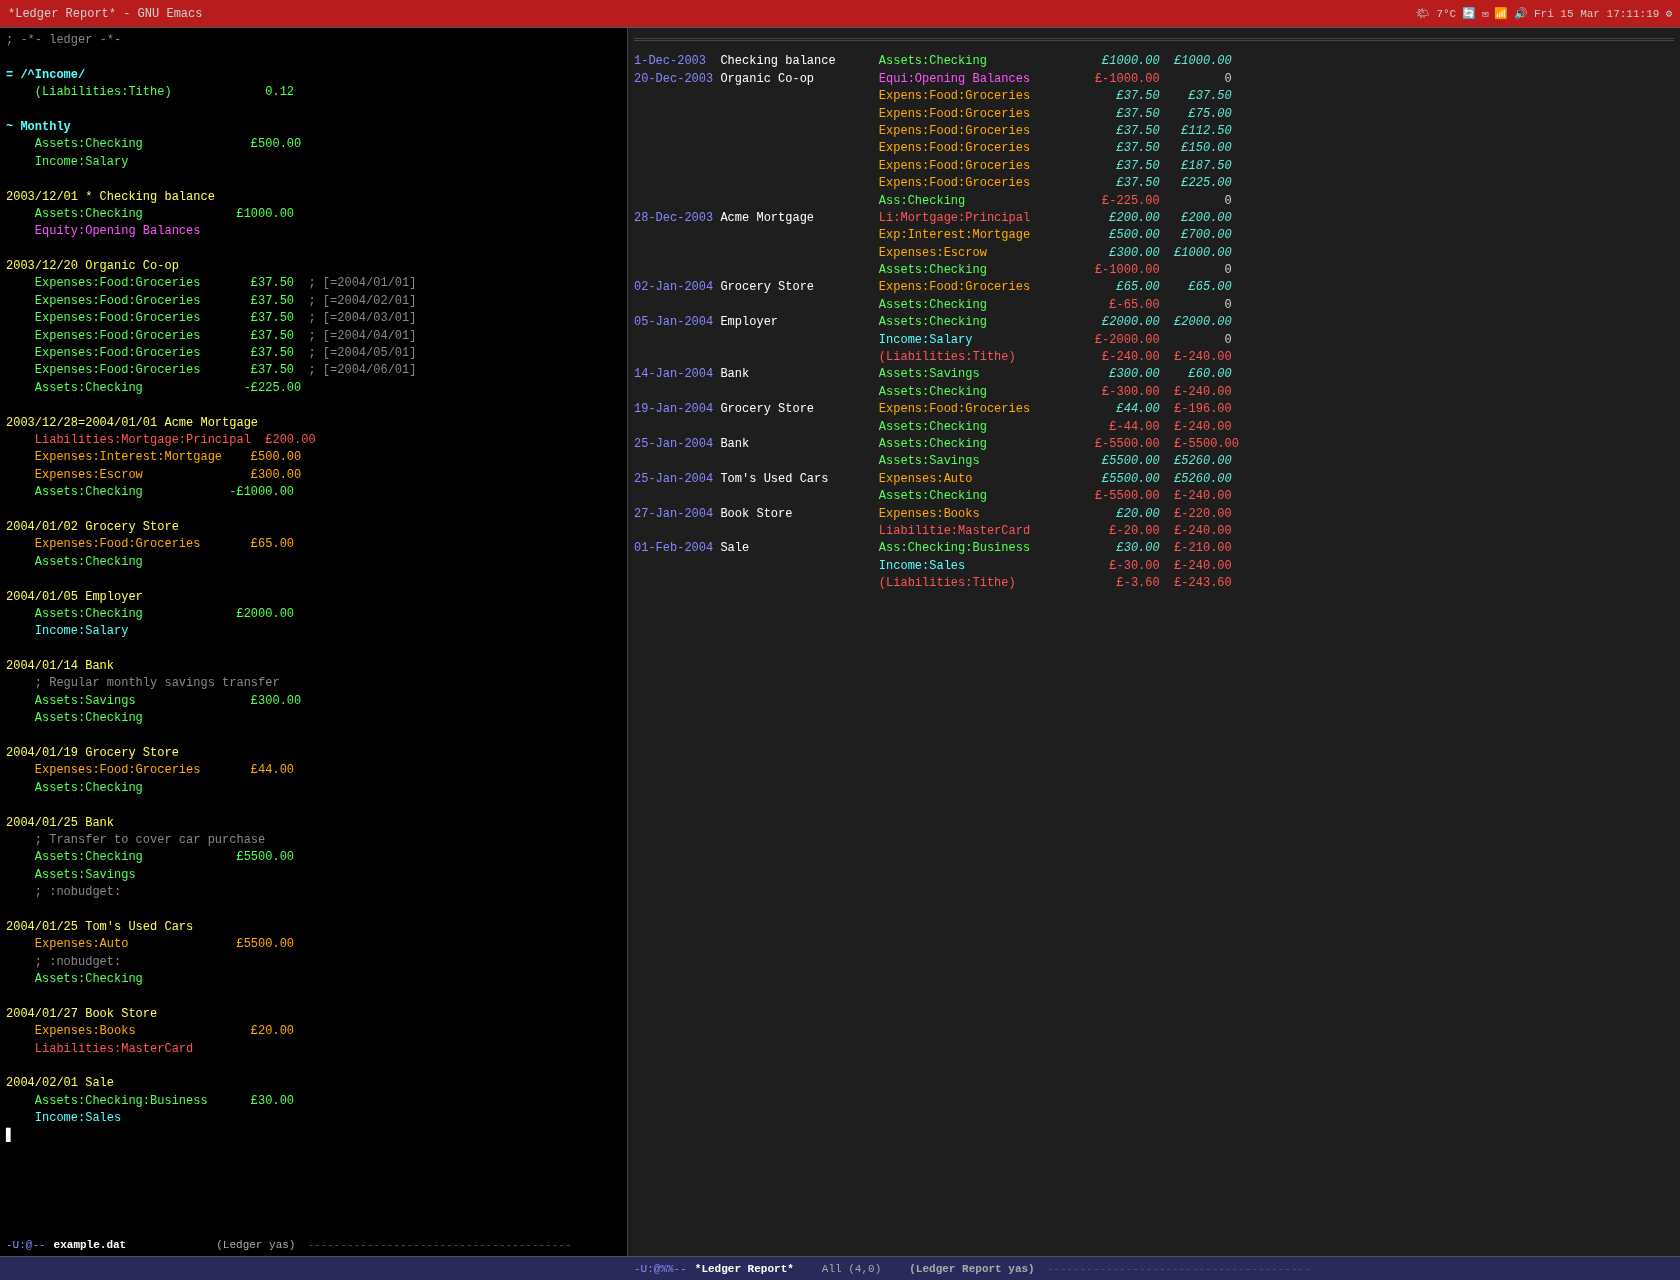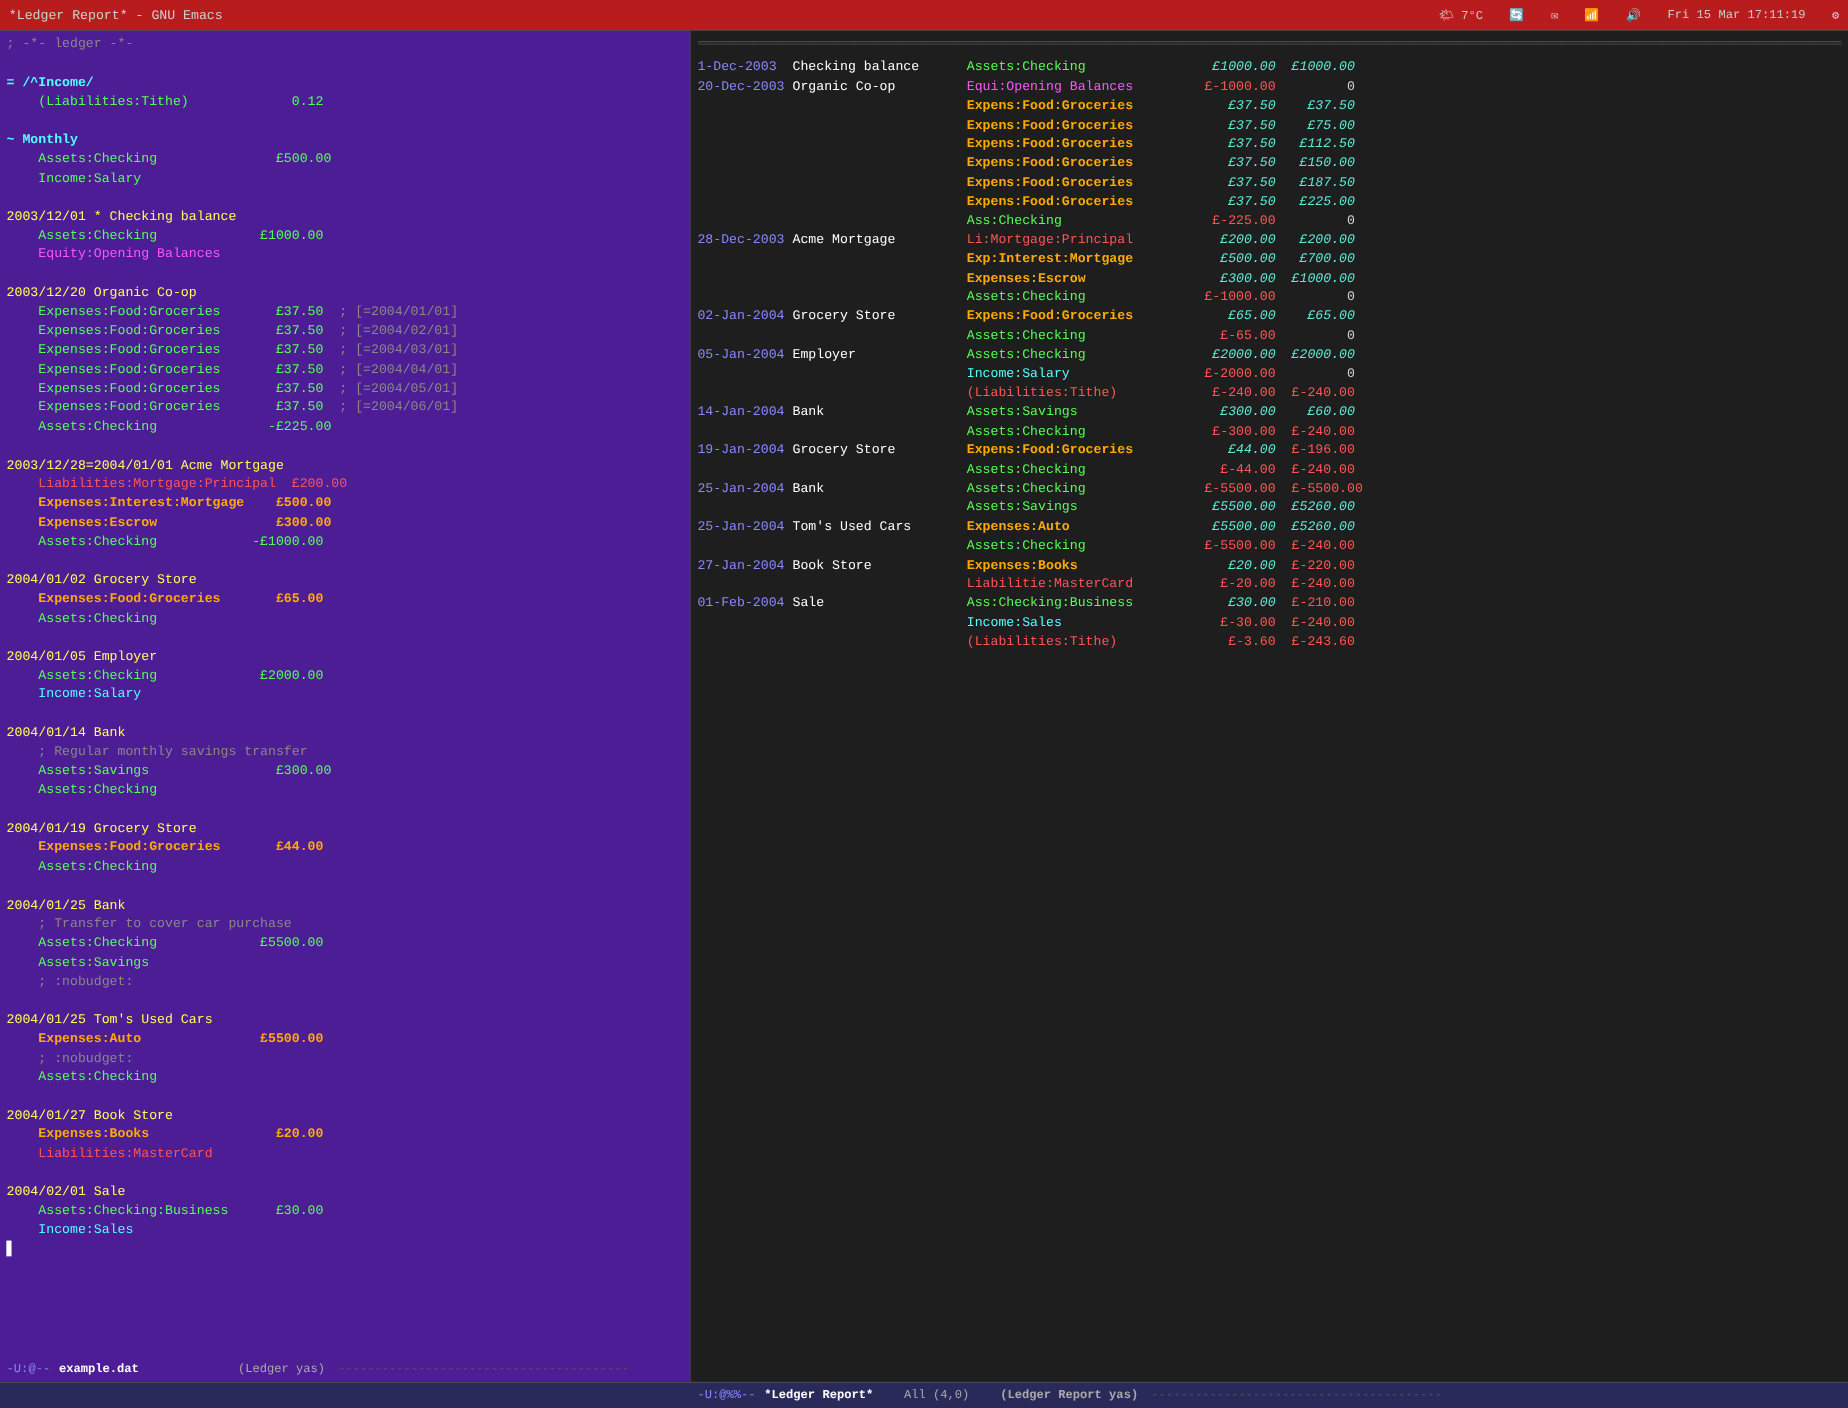--- a/index.html
+++ b/index.html
@@ -18,33 +18,33 @@
       height: 28px;
       display: flex;
       align-items: center;
       justify-content: space-between;
       padding: 0 8px;
       border-bottom: 1px solid #555;
     }
     #titlebar-right {
       display: flex;
       align-items: center;
-      gap: 24px;
+      gap: 6px;
       color: #ccc;
       font-size: 11px;
     }
     
     #main {
       display: flex;
       height: calc(1280px - 28px - 24px);
     }
     
     #left-pane {
       width: 628px;
-      background: #4c1d95;
+      background: #000000;
       padding: 4px 6px;
       overflow: hidden;
       border-right: 1px solid #444;
       font-size: 12px;
       line-height: 1.45;
     }
     
     #right-pane {
       flex: 1;
       background: #1e1e1e;
@@ -73,21 +73,21 @@
       flex: 1;
       display: flex;
       gap: 8px;
     }
     .green { color: #5f5; }
     .cyan { color: #5ff; }
     .yellow { color: #ff5; }
     .red { color: #f55; }
     .magenta { color: #f5f; }
     .blue { color: #88f; }
-    .orange { color: #fa0; font-weight: bold; }
+    .orange { color: #fa0; }
     .white { color: #fff; }
     .gray { color: #888; }
     .bold { font-weight: bold; }
     pre {
       font-family: 'Courier New', Courier, monospace;
       font-size: 12px;
       white-space: pre;
     }
     .amount-pos { color: #5eead4; font-style: italic; }
     .amount-neg { color: #f55; }

